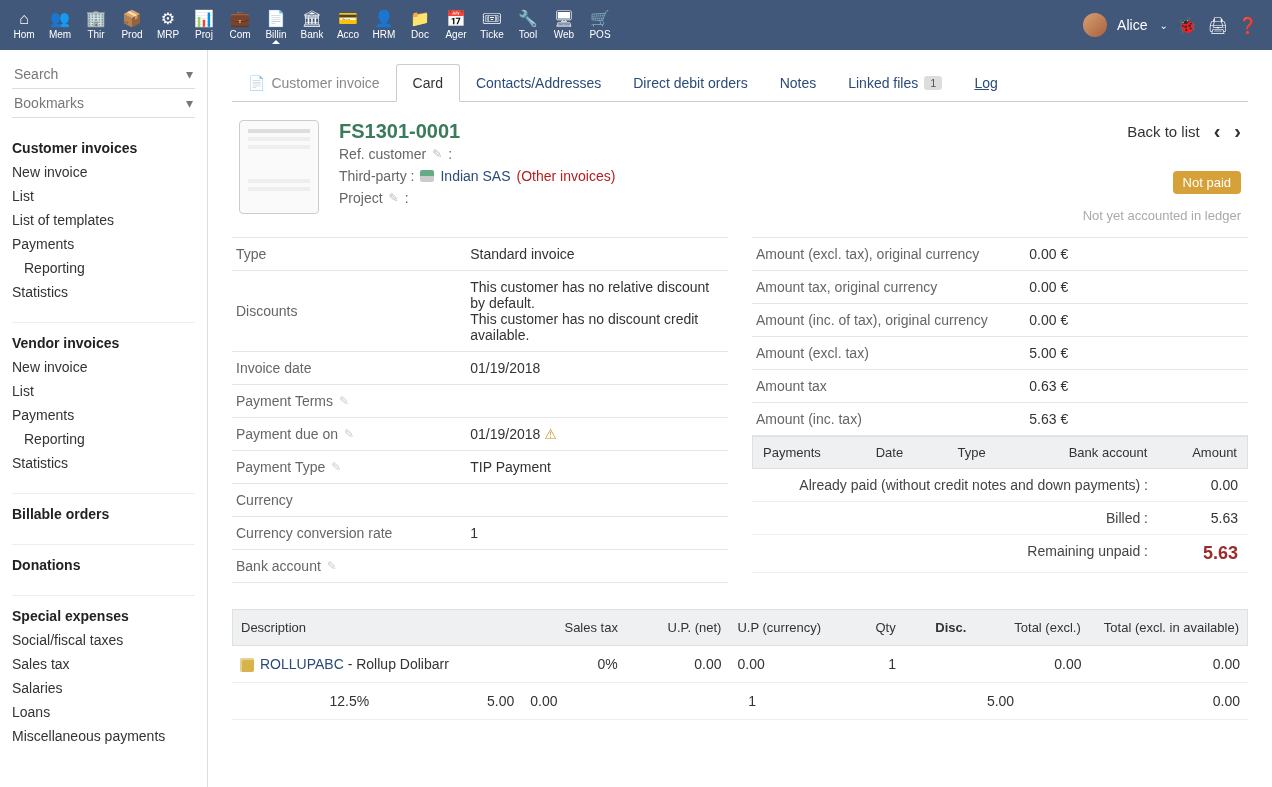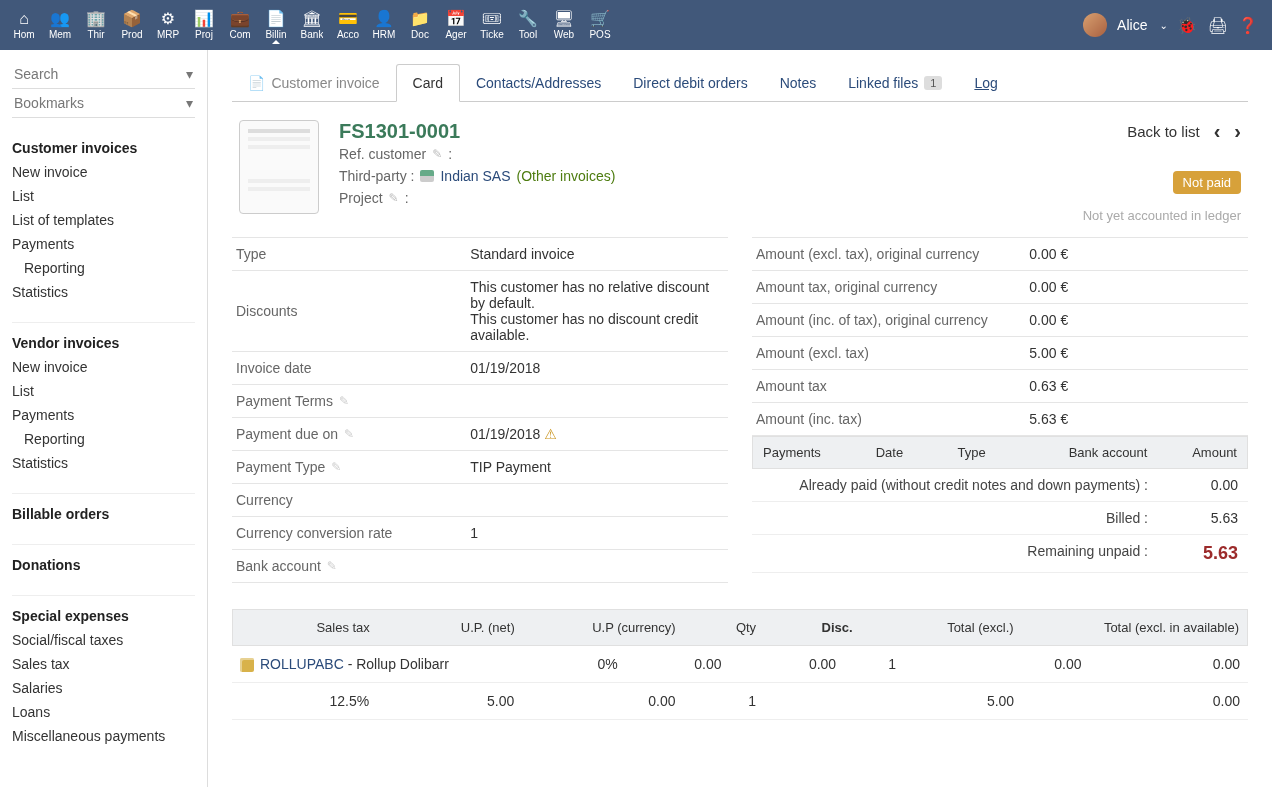--- a/index.html
+++ b/index.html
@@ -64,21 +64,21 @@
 .pay-header { display:flex; background:#eef0f2; border:1px solid #e0e0e0; font-size:13px; }
 .pay-header > div { padding:8px 10px; }
 .ph-pay { flex:1.2; } .ph-date{flex:0.8;} .ph-type{flex:0.8;} .ph-bank{flex:1.4; text-align:right;} .ph-amt{flex:0.9; text-align:right;}
 .pay-row { display:flex; border-bottom:1px solid #eee; padding:8px 10px; font-size:14px; }
 .pay-row .pl { flex:1; text-align:right; color:#444; }
 .pay-row .pv { width:90px; text-align:right; }
 .pay-row.remain .pv { color:#9c2b2b; font-size:18px; font-weight:bold; }
 
 .lines-header { display:flex; background:#eef0f2; border:1px solid #e0e0e0; font-size:13px; margin-top:26px; }
 .lines-header > div, .line-row > div { padding:10px 8px; }
-.col-desc{flex:2.5;} .col-tax{flex:0.8;text-align:right;} .col-up{flex:0.8;text-align:right;} .col-upc{flex:0.9;text-align:right;} .col-qty{flex:0.4;text-align:right;} .col-disc{flex:0.5;text-align:right;font-weight:bold;} .col-te{flex:0.9;text-align:right;} .col-tec{flex:1.3;text-align:right;}
+.col-desc{flex:2.5;} .col-tax{flex:0.8;text-align:right;} .col-up{flex:0.8;text-align:right;} .col-upc{flex:0.9;text-align:left;} .col-qty{flex:0.4;text-align:right;} .col-disc{flex:0.5;text-align:right;font-weight:bold;} .col-te{flex:0.9;text-align:right;} .col-tec{flex:1.3;text-align:right;}
 .line-row { display:flex; border-bottom:1px solid #eee; font-size:14px; align-items:center; }
 .prod-icon { display:inline-block; width:14px; height:14px; background:#d8b24a; border-radius:2px; margin-right:6px; vertical-align:middle; box-shadow: inset 2px 2px 0 rgba(255,255,255,0.4); }
 .line-row .sku { color:#2b4b7a; }
 </style>
 </head>
 <body>
 
 <div class="topbar">
   <div class="topbar-nav" id="topnav">
       <div class="topbar-item">
@@ -238,21 +238,21 @@
         <div class="ref-title">FS1301-0001</div>
         <div class="info-line">
           <span>Ref. customer</span>
           <span class="pencil">✎</span>
             <span>:</span>
         </div>
         <div class="info-line">
           <span>Third-party :</span>
           <span class="tp-icon"></span>
           <a>Indian SAS</a>
-          <span style="color:#4d7c0f;">(Other invoices)</span>
+          <span style="color:#b91c1c;">(Other invoices)</span>
         </div>
         <div class="info-line">
           <span>Project</span>
           <span class="pencil">✎</span>
             <span>:</span>
         </div>
       </div>
       <div class="header-right">
         <div class="back-row">
           <span style="font-weight:500;margin-left:10px;">Back to list</span>
@@ -370,20 +370,21 @@
             </div>
             <div class="pay-row remain">
               <div class="pl">Remaining unpaid :</div>
               <div class="pv">5.63</div>
             </div>
           </div>
       </div>
     </div>
 
     <div class="lines-header">
+      <div class="col-desc">Description</div>
       <div class="col-tax">Sales tax</div>
       <div class="col-up">U.P. (net)</div>
       <div class="col-upc">U.P (currency)</div>
       <div class="col-qty">Qty</div>
       <div class="col-disc">Disc.</div>
       <div class="col-te">Total (excl.)</div>
       <div class="col-tec">Total (excl. in available)</div>
     </div>
     <div id="lines">
         <div class="line-row">

